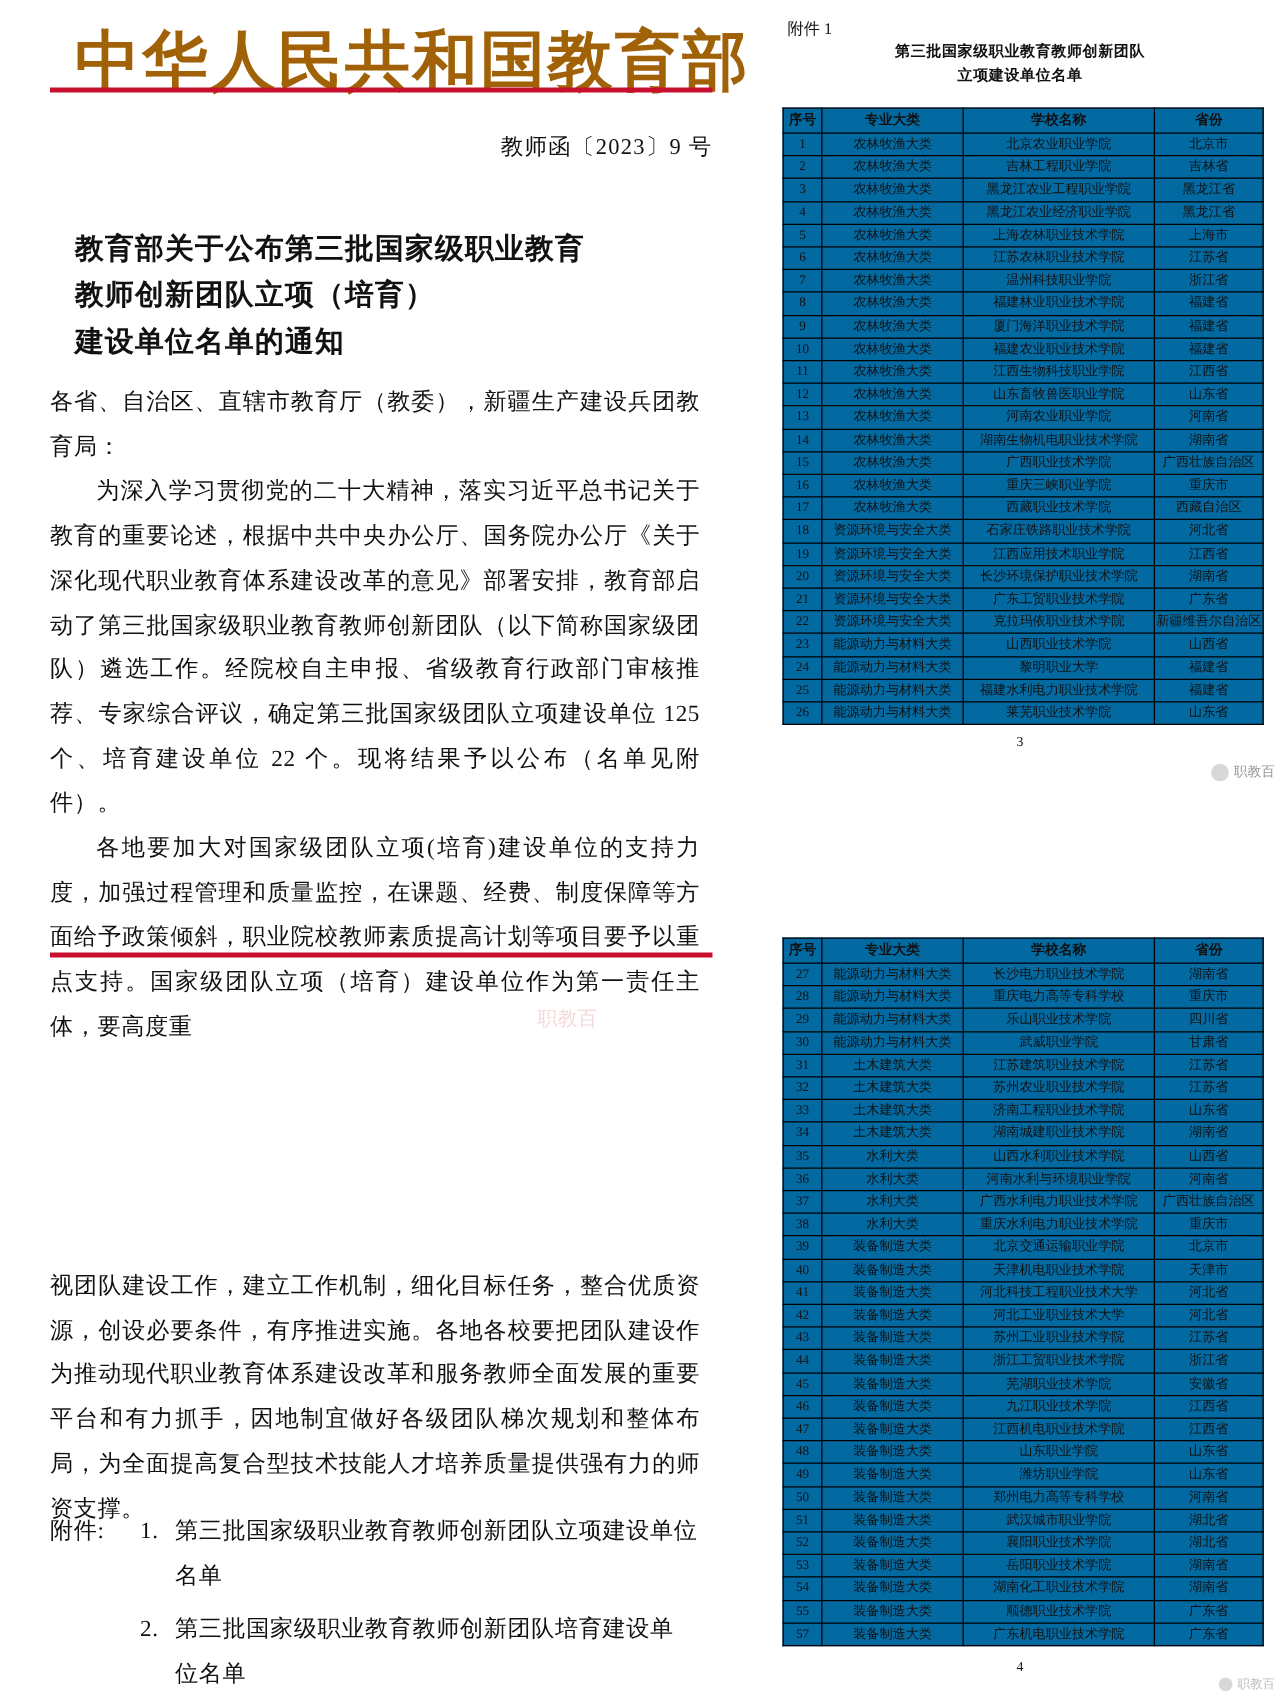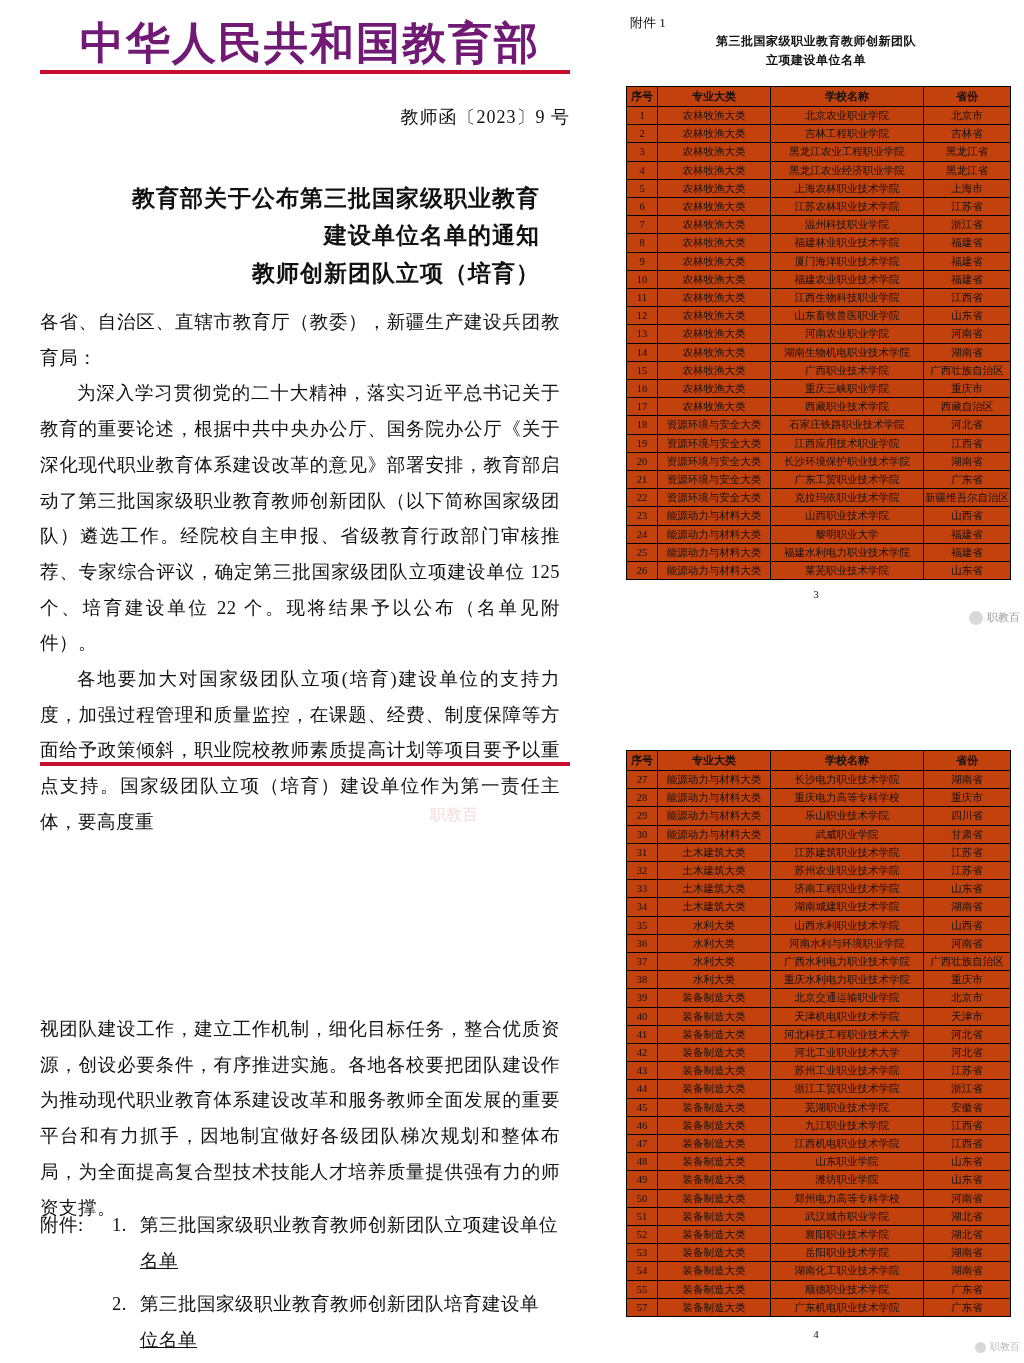--- a/index.html
+++ b/index.html
@@ -2,58 +2,58 @@
 <html><head>
 <meta charset="utf-8">
 <style>
   html,body{margin:0;padding:0;background:#ffffff;}
   body{width:1024px;height:1363px;position:relative;font-family:"Liberation Serif","DejaVu Serif",serif;color:#111;overflow:hidden;}
 
   
   .left-doc{position:absolute;left:0;top:0;width:600px;height:1363px;}
   .ministry-title{
     position:absolute;left:60px;top:14px;width:500px;
-    text-align:center;color:#701a75;font-size:44px;font-weight:bold;
+    text-align:center;color:#a16207;font-size:52px;font-weight:bold;
     letter-spacing:2px;font-family:"Liberation Serif","DejaVu Serif",serif;
     white-space:nowrap;
   }
   .red-rule{position:absolute;left:40px;top:70px;width:530px;height:4px;background:#c8102e;}
   .doc-number{position:absolute;left:40px;top:105px;width:530px;text-align:right;font-size:18px;letter-spacing:1px;}
 
-  .doc-title{position:absolute;left:60px;top:180px;width:480px;text-align:right;font-size:23px;font-weight:bold;line-height:1.62;letter-spacing:1px;}
+  .doc-title{position:absolute;left:60px;top:180px;width:480px;text-align:left;font-size:23px;font-weight:bold;line-height:1.62;letter-spacing:1px;}
 
   .body-text{position:absolute;left:40px;top:305px;width:520px;font-size:18.5px;line-height:1.93;letter-spacing:0.5px;text-align:justify;}
   .body-text p{margin:0;}
   .indent{text-indent:2em;}
 
   .red-rule-bottom{position:absolute;left:40px;top:762px;width:530px;height:4px;background:#c8102e;}
 
   .body-text2{position:absolute;left:40px;top:1012px;width:520px;font-size:18.5px;line-height:1.93;letter-spacing:0.5px;text-align:justify;}
   .body-text2 p{margin:0;}
 
   .attach-block{position:absolute;left:40px;top:1208px;width:520px;font-size:18.5px;line-height:1.93;letter-spacing:0.5px;}
   .attach-row{display:flex;}
   .attach-label{width:72px;flex:none;}
   .attach-num{width:28px;flex:none;}
   .attach-txt{flex:1;}
-  .attach-cont{margin-left:100px;text-decoration:underline;}
+  .attach-cont{margin-left:100px;}
 
   .wm-left{position:absolute;left:430px;top:805px;color:#efc7c7;font-size:16px;opacity:.65;}
 
   
   .right-col{position:absolute;left:608px;top:0;width:416px;height:1363px;}
 
   .page{position:absolute;left:0;width:416px;}
   .page1{top:0;}
   .page2{top:718px;}
 
   .attach-tag{position:absolute;left:22px;top:14px;font-size:13px;}
   .tbl-title{position:absolute;left:0;top:32px;width:416px;text-align:center;font-size:12px;font-weight:bold;line-height:1.55;letter-spacing:.5px;}
 
-  table.list{border-collapse:collapse;position:absolute;left:18px;font-size:10.5px;background:#c2410c;}
+  table.list{border-collapse:collapse;position:absolute;left:18px;font-size:10.5px;background:#0369a1;}
   table.list.t1{top:86px;}
   table.list.t2{top:32px;}
   table.list th,table.list td{border:1px solid #000;text-align:center;padding:0;height:17.2px;line-height:17.2px;font-weight:normal;white-space:nowrap;overflow:hidden;}
   table.list th{font-weight:bold;height:19px;line-height:19px;font-size:11px;}
   .c-no{width:30px;}
   .c-major{width:112px;}
   .c-school{width:152px;}
   .c-prov{width:86px;}
 
   .pg-num{position:absolute;width:416px;text-align:center;font-size:11px;}
@@ -67,22 +67,22 @@
 </head>
 <body>
 
 <div class="left-doc">
   <div class="ministry-title">中华人民共和国教育部</div>
   <div class="red-rule"></div>
   <div class="doc-number">教师函〔2023〕9 号</div>
 
   <div class="doc-title">
     <div>教育部关于公布第三批国家级职业教育</div>
+    <div>教师创新团队立项（培育）</div>
     <div>建设单位名单的通知</div>
-    <div>教师创新团队立项（培育）</div>
   </div>
 
   <div class="body-text">
     <p>各省、自治区、直辖市教育厅（教委），新疆生产建设兵团教育局：</p>
     <p class="indent">为深入学习贯彻党的二十大精神，落实习近平总书记关于教育的重要论述，根据中共中央办公厅、国务院办公厅《关于深化现代职业教育体系建设改革的意见》部署安排，教育部启动了第三批国家级职业教育教师创新团队（以下简称国家级团队）遴选工作。经院校自主申报、省级教育行政部门审核推荐、专家综合评议，确定第三批国家级团队立项建设单位 125 个、培育建设单位 22 个。现将结果予以公布（名单见附件）。</p>
     <p class="indent">各地要加大对国家级团队立项(培育)建设单位的支持力度，加强过程管理和质量监控，在课题、经费、制度保障等方面给予政策倾斜，职业院校教师素质提高计划等项目要予以重点支持。国家级团队立项（培育）建设单位作为第一责任主体，要高度重</p>
   </div>
 
   <div class="red-rule-bottom"></div>
 

